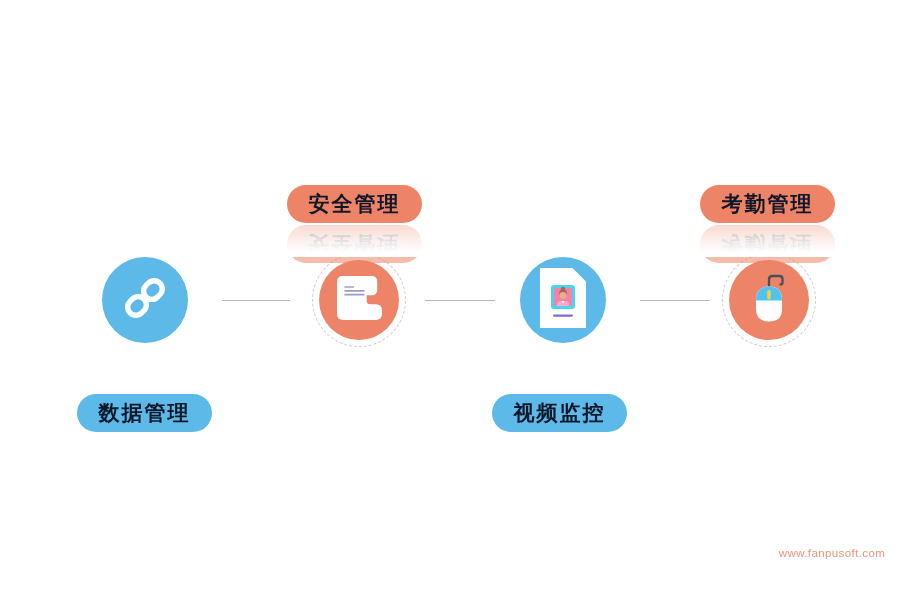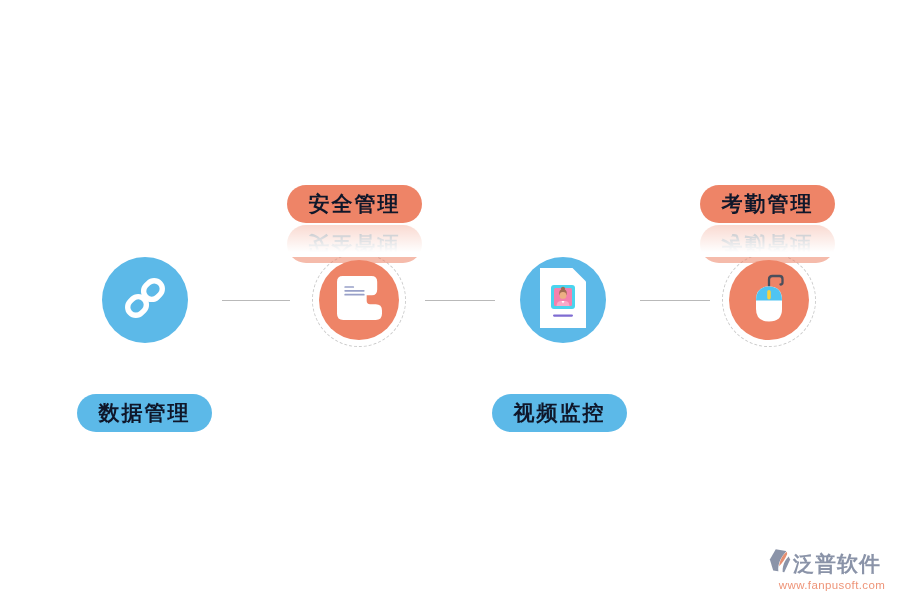--- a/index.html
+++ b/index.html
@@ -123,26 +123,16 @@
 
   <div class="pill pill-blue" style="left:77px;top:394px;">
     <span>数据管理</span>
   </div>
 
   <div class="pill pill-blue" style="left:492px;top:394px;">
     <span>视频监控</span>
   </div>
 
   <div class="logo">
-    <div class="logo-row">
-      <span>
-        <svg viewBox="0 0 26 32" width="22" height="28">
-          <polygon points="8,1 20,3 25,13 18,28 5,26 1,13" fill="#8B94A9"></polygon>
-          <path d="M12,31 C9,22 12,11 23,1 L26,7 C18,13 15,22 16.5,30 Z" fill="#ffffff"></path>
-          <path d="M21,4 C15,9 12.5,15 12,21 C16,17 19.5,11.5 21.5,6.5 Z" fill="#E58F72"></path>
-        </svg>
-      </span>
-      <span class="logo-brand">泛普软件</span>
-    </div>
     <span class="logo-url">www.fanpusoft.com</span>
   </div>
 
 </div>
 
 </body></html>

